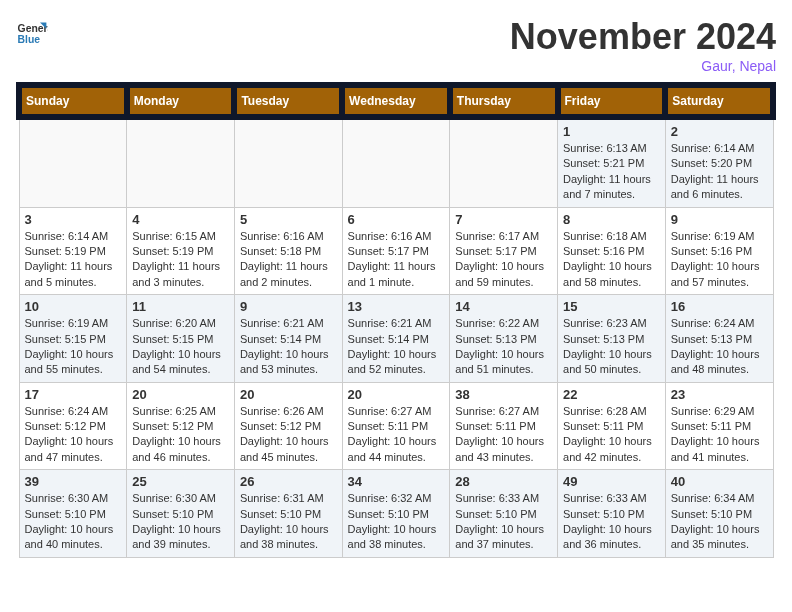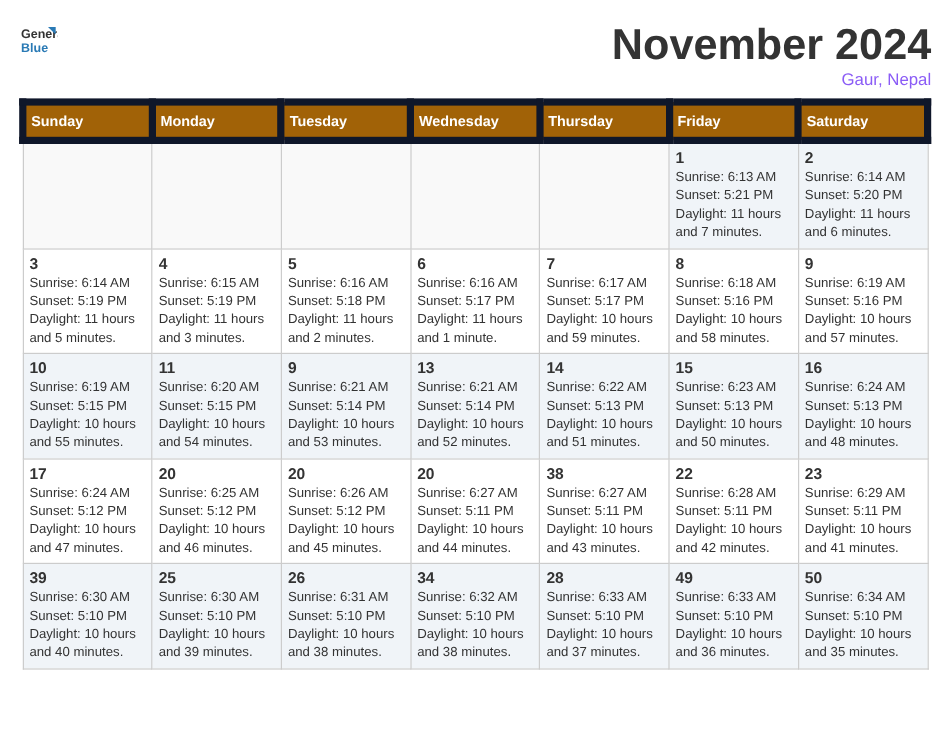--- a/index.html
+++ b/index.html
@@ -232,18 +232,18 @@
         </td>
         <td>
           <span class="day-number">28</span>
           <div class="day-info">Sunrise: 6:33 AM<br>Sunset: 5:10 PM<br>Daylight: 10 hours and 37 minutes.</div>
         </td>
         <td>
           <span class="day-number">49</span>
           <div class="day-info">Sunrise: 6:33 AM<br>Sunset: 5:10 PM<br>Daylight: 10 hours and 36 minutes.</div>
         </td>
         <td>
-          <span class="day-number">50</span>
+          <span class="day-number">40</span>
           <div class="day-info">Sunrise: 6:34 AM<br>Sunset: 5:10 PM<br>Daylight: 10 hours and 35 minutes.</div>
         </td>
       </tr>
     </tbody>
 </table>
 
 </body></html>

